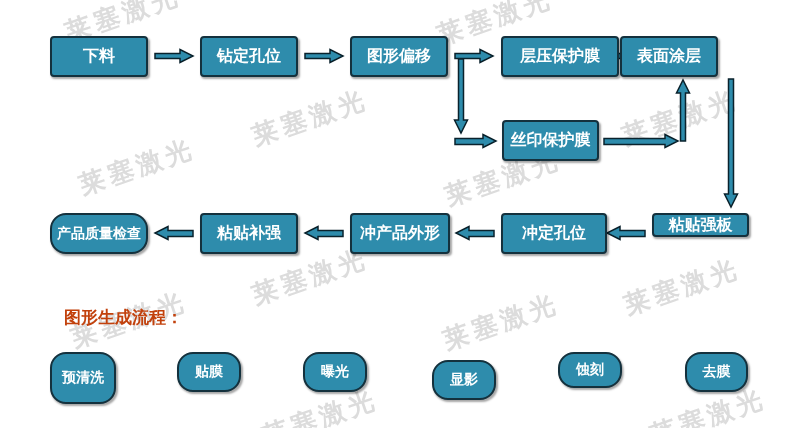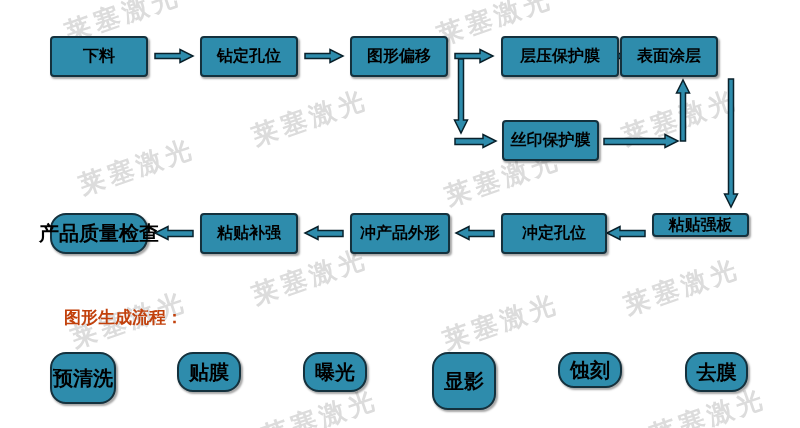--- a/index.html
+++ b/index.html
@@ -12,23 +12,23 @@
     font-size:26px;font-weight:bold;letter-spacing:4px;white-space:nowrap;
     transform:translate(-50%,-50%) rotate(-19deg);
     user-select:none;pointer-events:none;
   }
   svg.arrows{position:absolute;left:0;top:0;z-index:2;}
   .box{
     position:absolute;z-index:3;box-sizing:border-box;
     display:flex;align-items:center;justify-content:center;
     background:#2E8CAC;border:2px solid #14313D;border-radius:4px;
     box-shadow:1.5px 2px 2px rgba(0,0,0,0.35);
-    color:#000000;font-weight:bold;font-size:16px;white-space:nowrap;
+    color:#ffffff;font-weight:bold;font-size:16px;white-space:nowrap;
   }
-  .box.small{font-size:20px;border-radius:16px;}
+  .box.small{font-size:14px;border-radius:16px;}
   .heading{
     position:absolute;z-index:3;color:#c2410c;
     font-size:17px;font-weight:bold;white-space:nowrap;margin-left:16px;
   }
 </style>
 </head>
 <body>
 
 <div id="canvas">
 
@@ -73,17 +73,17 @@
   <div class="box" style="left:200px;top:213px;width:98px;height:41px">粘贴补强</div>
   <div class="box" style="left:350px;top:213px;width:100px;height:41px">冲产品外形</div>
   <div class="box" style="left:501px;top:213px;width:106px;height:41px">冲定孔位</div>
   <div class="box" style="left:652px;top:213px;width:97px;height:24px">粘贴强板</div>
 
   <div class="heading" style="left:48px;top:306px">图形生成流程：</div>
 
   <div class="box small" style="left:50px;top:352px;width:66px;height:52px">预清洗</div>
   <div class="box small" style="left:177px;top:352px;width:64px;height:40px">贴膜</div>
   <div class="box small" style="left:303px;top:352px;width:64px;height:40px">曝光</div>
-  <div class="box small" style="left:432px;top:352px;width:64px;height:58px">显影</div>
+  <div class="box small" style="left:432px;top:360px;width:64px;height:40px">显影</div>
   <div class="box small" style="left:558px;top:352px;width:64px;height:36px">蚀刻</div>
   <div class="box small" style="left:685px;top:352px;width:63px;height:40px">去膜</div>
 
 </div>
 
 </body></html>

